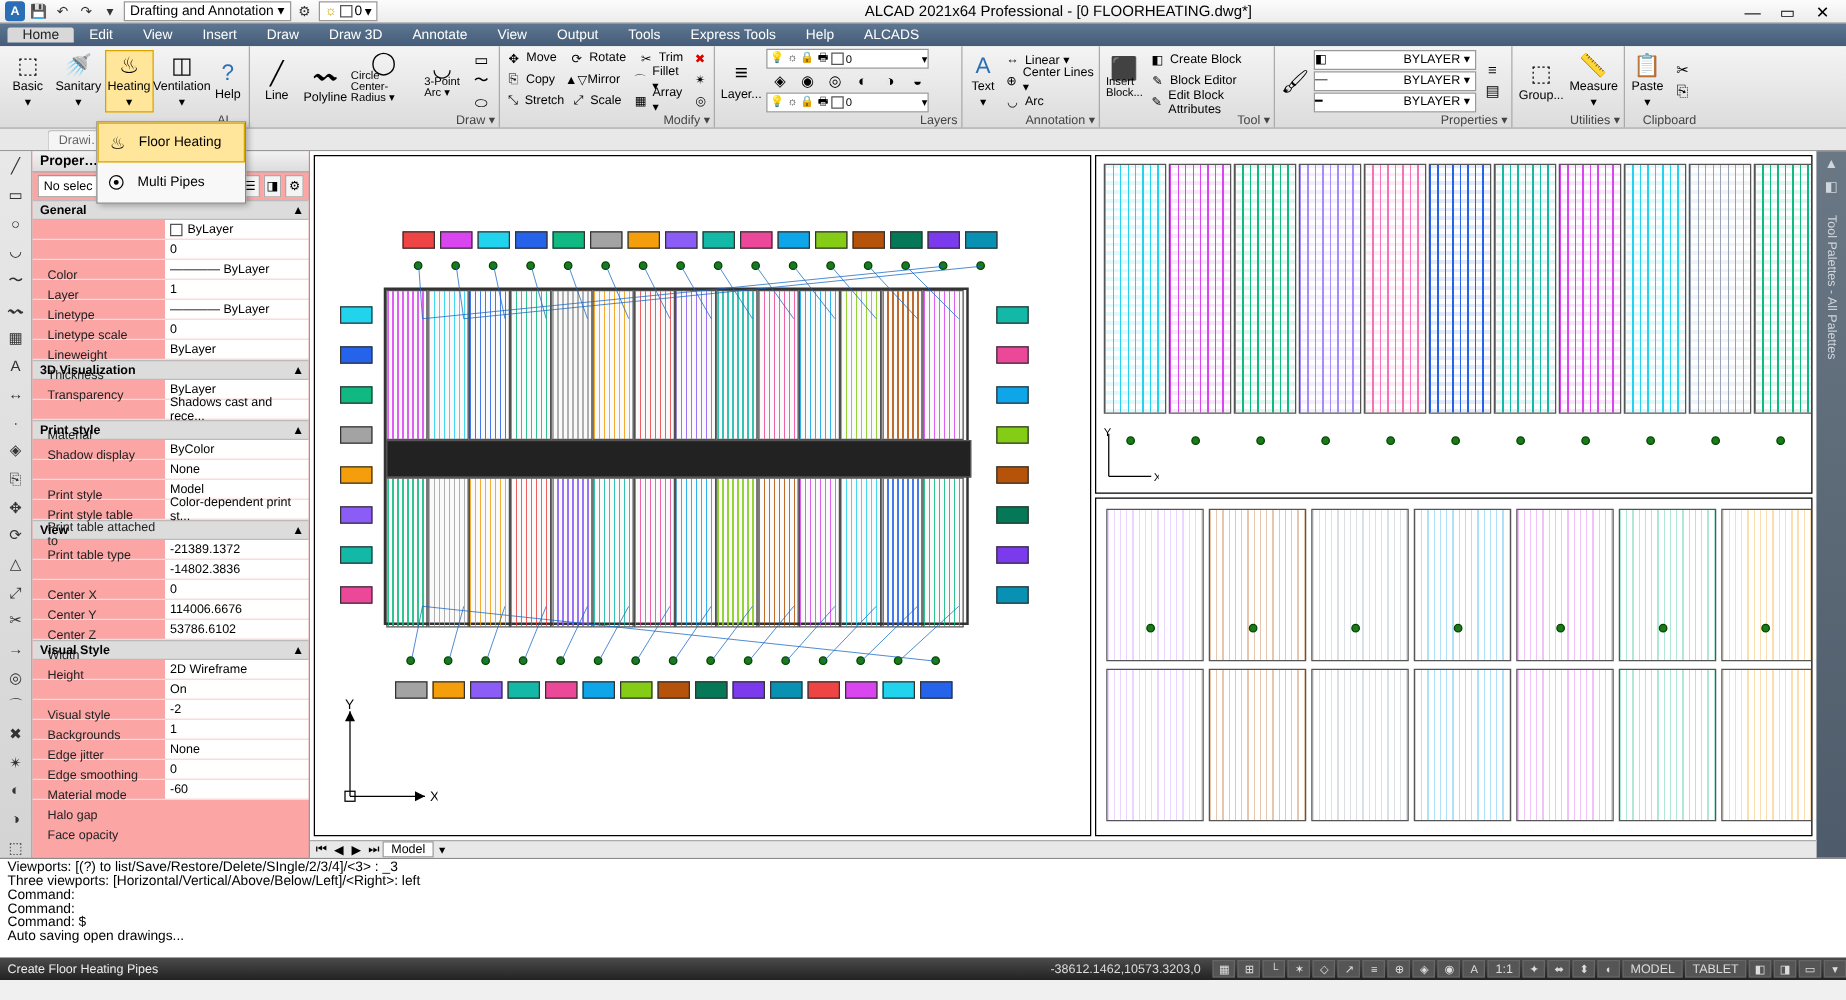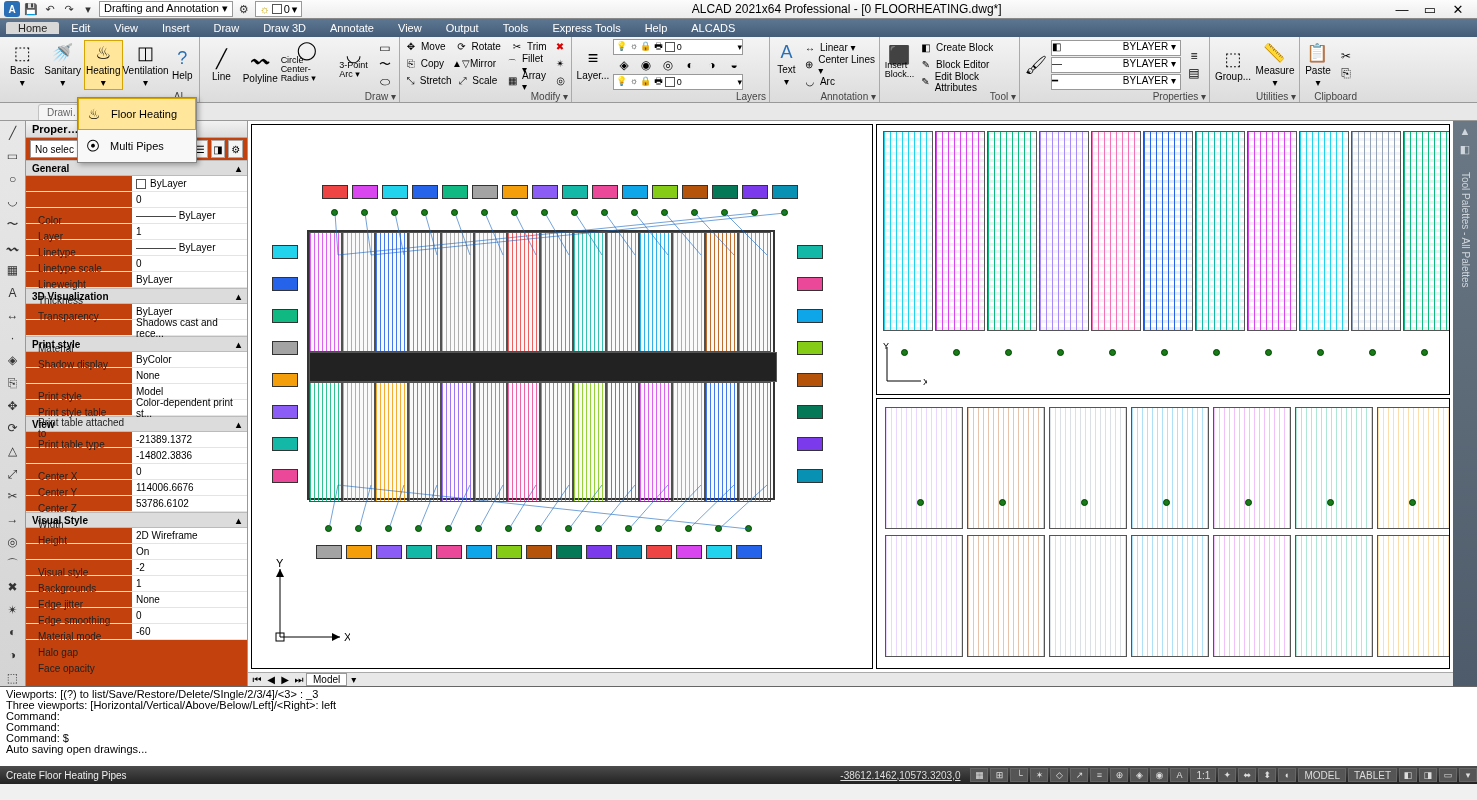--- a/index.html
+++ b/index.html
@@ -43,21 +43,21 @@
 
 .doc-tabs { height: 18px; background: #e8e8e8; display: flex; align-items: flex-end; padding-left: 38px; font-size: 10px; border-bottom: 1px solid #999; }
 .doc-tab { height: 16px; background: #fff; border: 1px solid #aaa; border-bottom: none; padding: 0 8px; display: flex; align-items: center; gap: 4px; border-radius: 3px 3px 0 0; }
 .doc-tab .x { color: #888; }
 .add-tab { padding: 0 6px; font-size: 12px; }
 
 
 .work { display: flex; height: 565px; }
 .left-tools { width: 26px; background: linear-gradient(#e8e8e8,#d4d4d4); display: flex; flex-direction: column; align-items: center; gap: 6px; padding-top: 4px; border-right: 1px solid #999; }
 .left-tools .t { width: 18px; height: 18px; display: flex; align-items: center; justify-content: center; font-size: 12px; color: #333; }
-.panel { width: 222px; background: #c2410c; border-right: 1px solid #999; display: flex; flex-direction: column; }
+.panel { width: 222px; background: #fca5a5; border-right: 1px solid #999; display: flex; flex-direction: column; }
 .panel-hdr { height: 17px; background: linear-gradient(#f2f2f2,#dcdcdc); border-bottom: 1px solid #aaa; font-weight: bold; padding: 1px 6px; font-size: 11px; display: flex; align-items: center; }
 .panel-ctrl { height: 22px; display: flex; align-items: center; gap: 3px; padding: 0 4px; }
 .sel-input { flex: 1; border: 1px solid #999; height: 18px; background: #fff; font-size: 10px; padding: 0 4px; }
 .pc-btn { width: 18px; height: 18px; border: 1px solid #aaa; background: #f4f4f4; display: flex; align-items: center; justify-content: center; font-size: 10px; }
 .prop-section { background: #dcdcdc; height: 16px; font-weight: bold; font-size: 10px; padding: 1px 6px; border-top: 1px solid #bbb; border-bottom: 1px solid #bbb; display: flex; justify-content: space-between; align-items: center; }
 .prop-row { display: flex; height: 16px; font-size: 10px; border-bottom: 1px solid #e4e4e4; }
 .prop-row .k { width: 106px; padding-left: 12px; color: #222; display: flex; align-items: center; margin-top: 44px; }
 .prop-row .v { flex: 1; padding-left: 4px; display: flex; align-items: center; background: #fff; }
 .color-sw { width: 10px; height: 10px; border: 1px solid #555; background: #fff; margin-right: 4px; }
 
@@ -85,21 +85,21 @@
 
 .cmd-area { height: 80px; background: #fff; border-top: 1px solid #666; font-family: "Consolas", monospace; font-size: 11px; color: #000; padding: 2px 6px; overflow: hidden; }
 .cmd-area div { line-height: 11px; }
 
 
 .statusbar { height: 18px; background: linear-gradient(#4c4c4c,#222); color: #ddd; display: flex; align-items: center; font-size: 10px; }
 .sb-left { flex: 1; padding-left: 6px; color: #eee; }
 .sb-mid { display: flex; gap: 2px; align-items: center; }
 .sb-btn { width: 18px; height: 14px; background: #555; border: 1px solid #666; display: flex; align-items: center; justify-content: center; font-size: 9px; }
 .sb-txt { background: #555; border: 1px solid #666; padding: 0 5px; height: 14px; display: flex; align-items: center; }
-.sb-coord { padding: 0 10px; text-decoration: underline; }
+.sb-coord { padding: 0 10px; }
 
 
 .striped { background: repeating-linear-gradient(90deg, currentColor 0 1px, transparent 1px 4px); }
 </style>
 </head>
 <body>
 
 <div class="titlebar">
   <div class="titlebar-left">
     <div class="app-icon">A</div>

